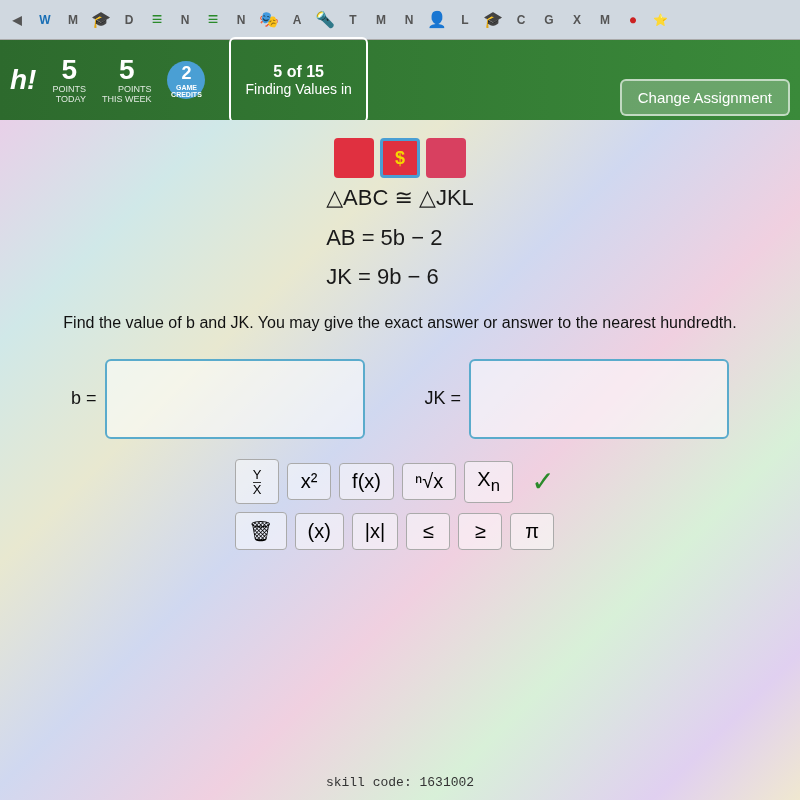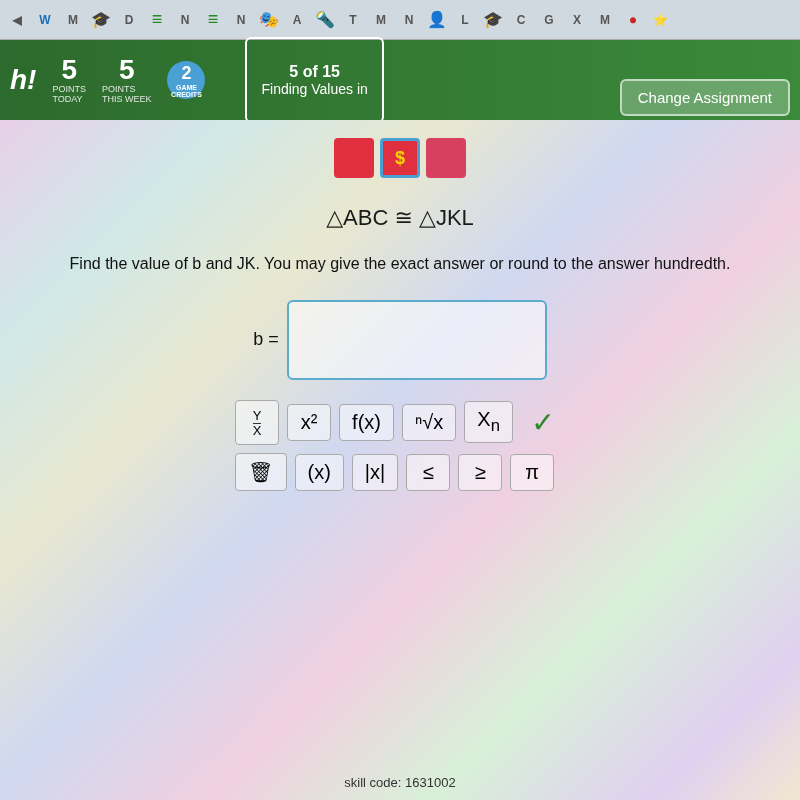--- a/index.html
+++ b/index.html
@@ -61,21 +61,21 @@
     }
     .stat-number {
       font-size: 28px;
       font-weight: bold;
       line-height: 1;
     }
     .stat-label {
       font-size: 9px;
       text-transform: uppercase;
       opacity: 0.85;
-      text-align: left;
+      text-align: right;
     }
     .game-credits-badge {
       width: 38px;
       height: 38px;
       background: #4a9fd4;
       border-radius: 50%;
       display: flex;
       flex-direction: column;
       align-items: center;
       justify-content: center;
@@ -86,21 +86,21 @@
     .game-credits-badge .gc-label {
       font-size: 7px;
       text-align: center;
     }
     .progress-box {
       border: 2px solid white;
       border-radius: 6px;
       padding: 24px 14px;
       color: white;
       text-align: center;
-      margin-left: 24px;
+      margin-left: 8px;
     }
     .progress-main {
       font-size: 16px;
       font-weight: bold;
     }
     .progress-sub {
       font-size: 14px;
     }
     .change-assignment-btn {
       margin-left: auto;
@@ -143,21 +143,20 @@
       font-size: 18px;
       font-weight: bold;
       cursor: pointer;
     }
     .ans-icon.red-sq { background: #e03040; color: white; }
     .ans-icon.dollar { background: #e03040; color: #f5d700; border: 3px solid #4a9fd4; }
     .ans-icon.pink-sq { background: #d84060; color: white; }
 
     
     .math-problem {
-      margin-top: 20px;
       text-align: left;
       font-size: 22px;
       line-height: 1.8;
       color: #1a1a1a;
     }
 
     
     .instructions {
       margin-top: 14px;
       text-align: left;
@@ -224,20 +223,21 @@
       font-size: 28px;
       padding: 4px 8px;
     }
 
     
     .skill-code {
       position: absolute;
       bottom: 10px;
       font-size: 13px;
       color: #333;
+      font-family: Liberation Mono, monospace;
     }
 
     
     .fraction-display {
       display: inline-flex;
       flex-direction: column;
       align-items: center;
       font-size: 13px;
       line-height: 1.1;
     }
@@ -306,27 +306,33 @@
 <div class="main-content">
 
   <div class="answer-icons">
     <div class="ans-icon red-sq"></div>
     <div class="ans-icon dollar">$</div>
     <div class="ans-icon pink-sq"></div>
   </div>
 
   <div class="math-problem">
     <div>△ABC ≅ △JKL</div>
-  </div>
-
-  <div class="instructions">Find the value of b and JK. You may give the exact answer or round to the answer hundredth.</div>
+    <div>AB = 5b − 2</div>
+    <div>JK = 9b − 6</div>
+  </div>
+
+  <div class="instructions">Find the value of b and JK. You may give the exact answer or answer to the nearest hundredth.</div>
 
   <div class="input-row">
     <div class="input-group">
       <span class="input-label">b =</span>
+      <input class="math-input" type="text" style="">
+    </div>
+    <div class="input-group">
+      <span class="input-label">JK =</span>
       <input class="math-input" type="text" style="">
     </div>
   </div>
 
   <div class="math-keyboard">
     <div class="kb-row">
       <button class="kb-btn fraction">
         <div class="fraction-display">
           <span>Y</span>
           <span></span>

